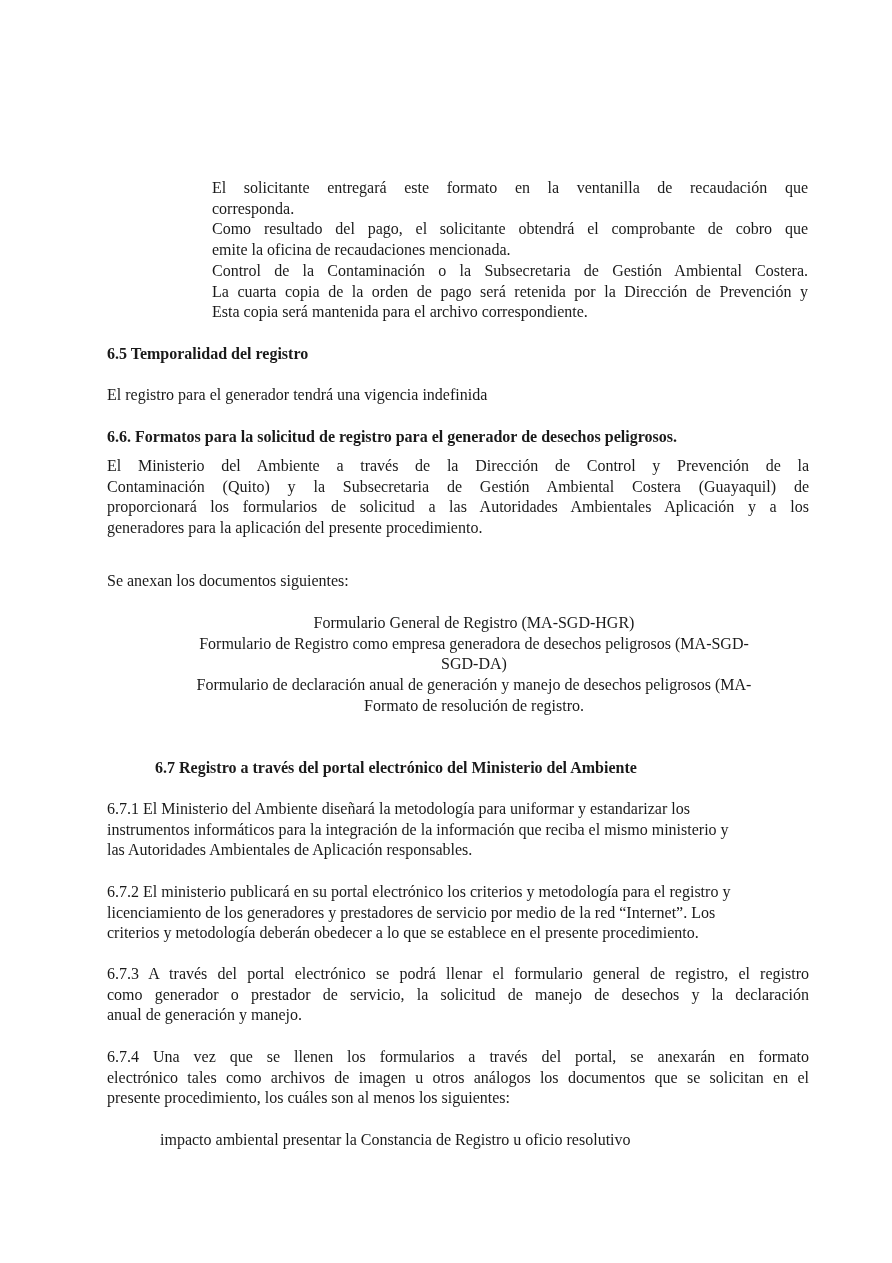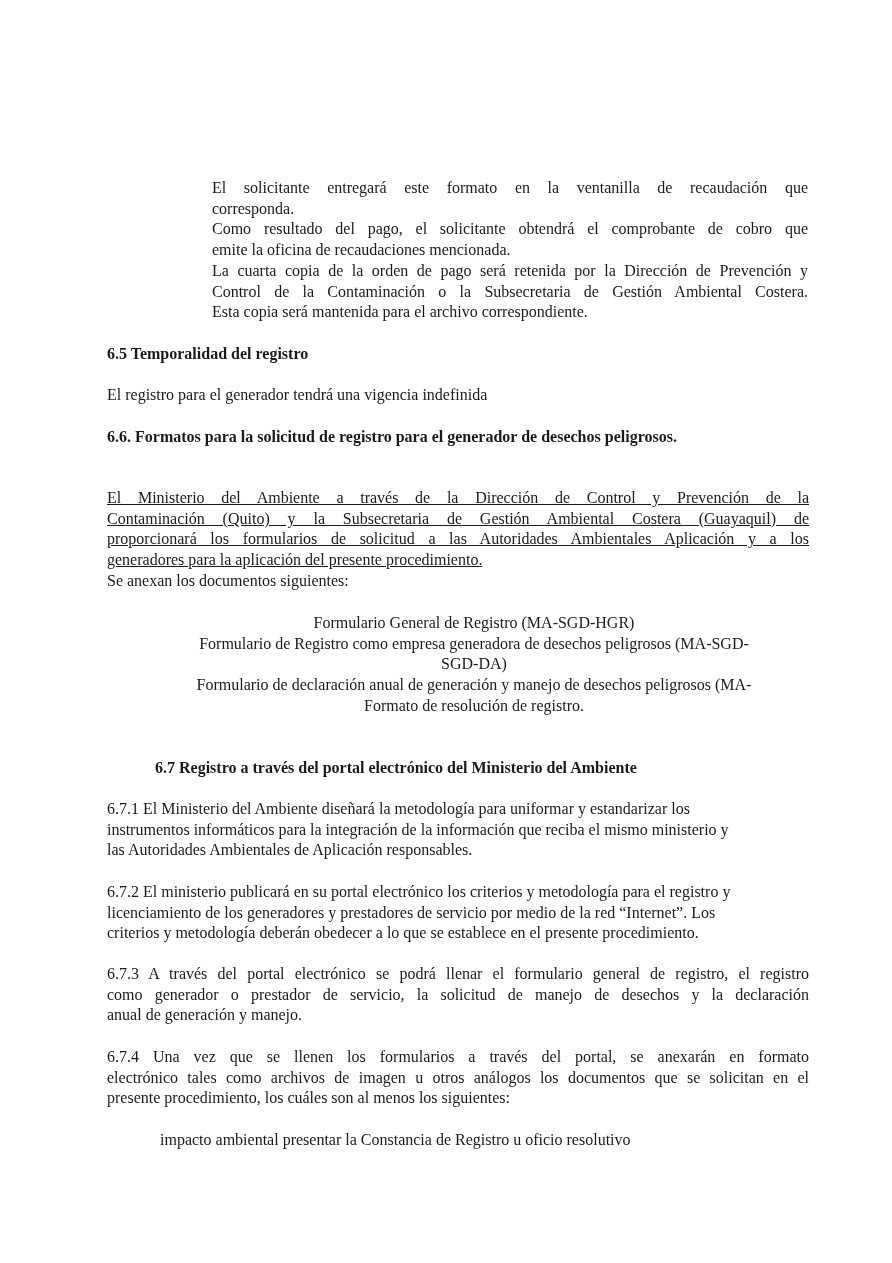--- a/index.html
+++ b/index.html
@@ -20,30 +20,30 @@
 </head>
 <body>
 
 <div class="page">
 
   <div class="blk ind1" style="top:178px;">
     <span class="jl">El solicitante entregará este formato en la ventanilla de recaudación que</span>
     <span class="line">corresponda.</span>
     <span class="jl">Como resultado del pago, el solicitante obtendrá el comprobante de cobro que</span>
     <span class="line">emite la oficina de recaudaciones mencionada.</span>
+    <span class="jl">Control de la Contaminación o la Subsecretaria de Gestión Ambiental Costera.</span>
     <span class="jl">La cuarta copia de la orden de pago será retenida por la Dirección de Prevención y</span>
-    <span class="jl">Control de la Contaminación o la Subsecretaria de Gestión Ambiental Costera.</span>
     <span class="line">Esta copia será mantenida para el archivo correspondiente.</span>
   </div>
 
   <div class="blk full h" style="top:344px;">6.5 Temporalidad del registro</div>
   <div class="blk full" style="top:385px;">El registro para el generador tendrá una vigencia indefinida</div>
 
   <div class="blk full h" style="top:427px;">6.6. Formatos para la solicitud de registro para el generador de desechos peligrosos.</div>
-  <div class="blk full" style="top:488px;text-decoration:underline;">
+  <div class="blk full" style="top:456px;">
     <span class="jl">El Ministerio del Ambiente a través de la Dirección de Control y Prevención de la</span>
     <span class="jl">Contaminación (Quito)  y la Subsecretaria de Gestión Ambiental Costera (Guayaquil) de</span>
     <span class="jl">proporcionará los formularios de solicitud a las Autoridades Ambientales Aplicación  y a los</span>
     <span class="line">generadores para la aplicación del presente procedimiento.</span>
   </div>
   <div class="blk full" style="top:571px;">Se anexan los documentos siguientes:</div>
   <div class="blk ind2" style="top:613px; width:628px;text-align:center;">
     <span class="line">Formulario  General de Registro (MA-SGD-HGR)</span>
     <span class="line">Formulario  de Registro como empresa generadora de desechos peligrosos  (MA-SGD-</span>
     <span class="line">SGD-DA)</span>

